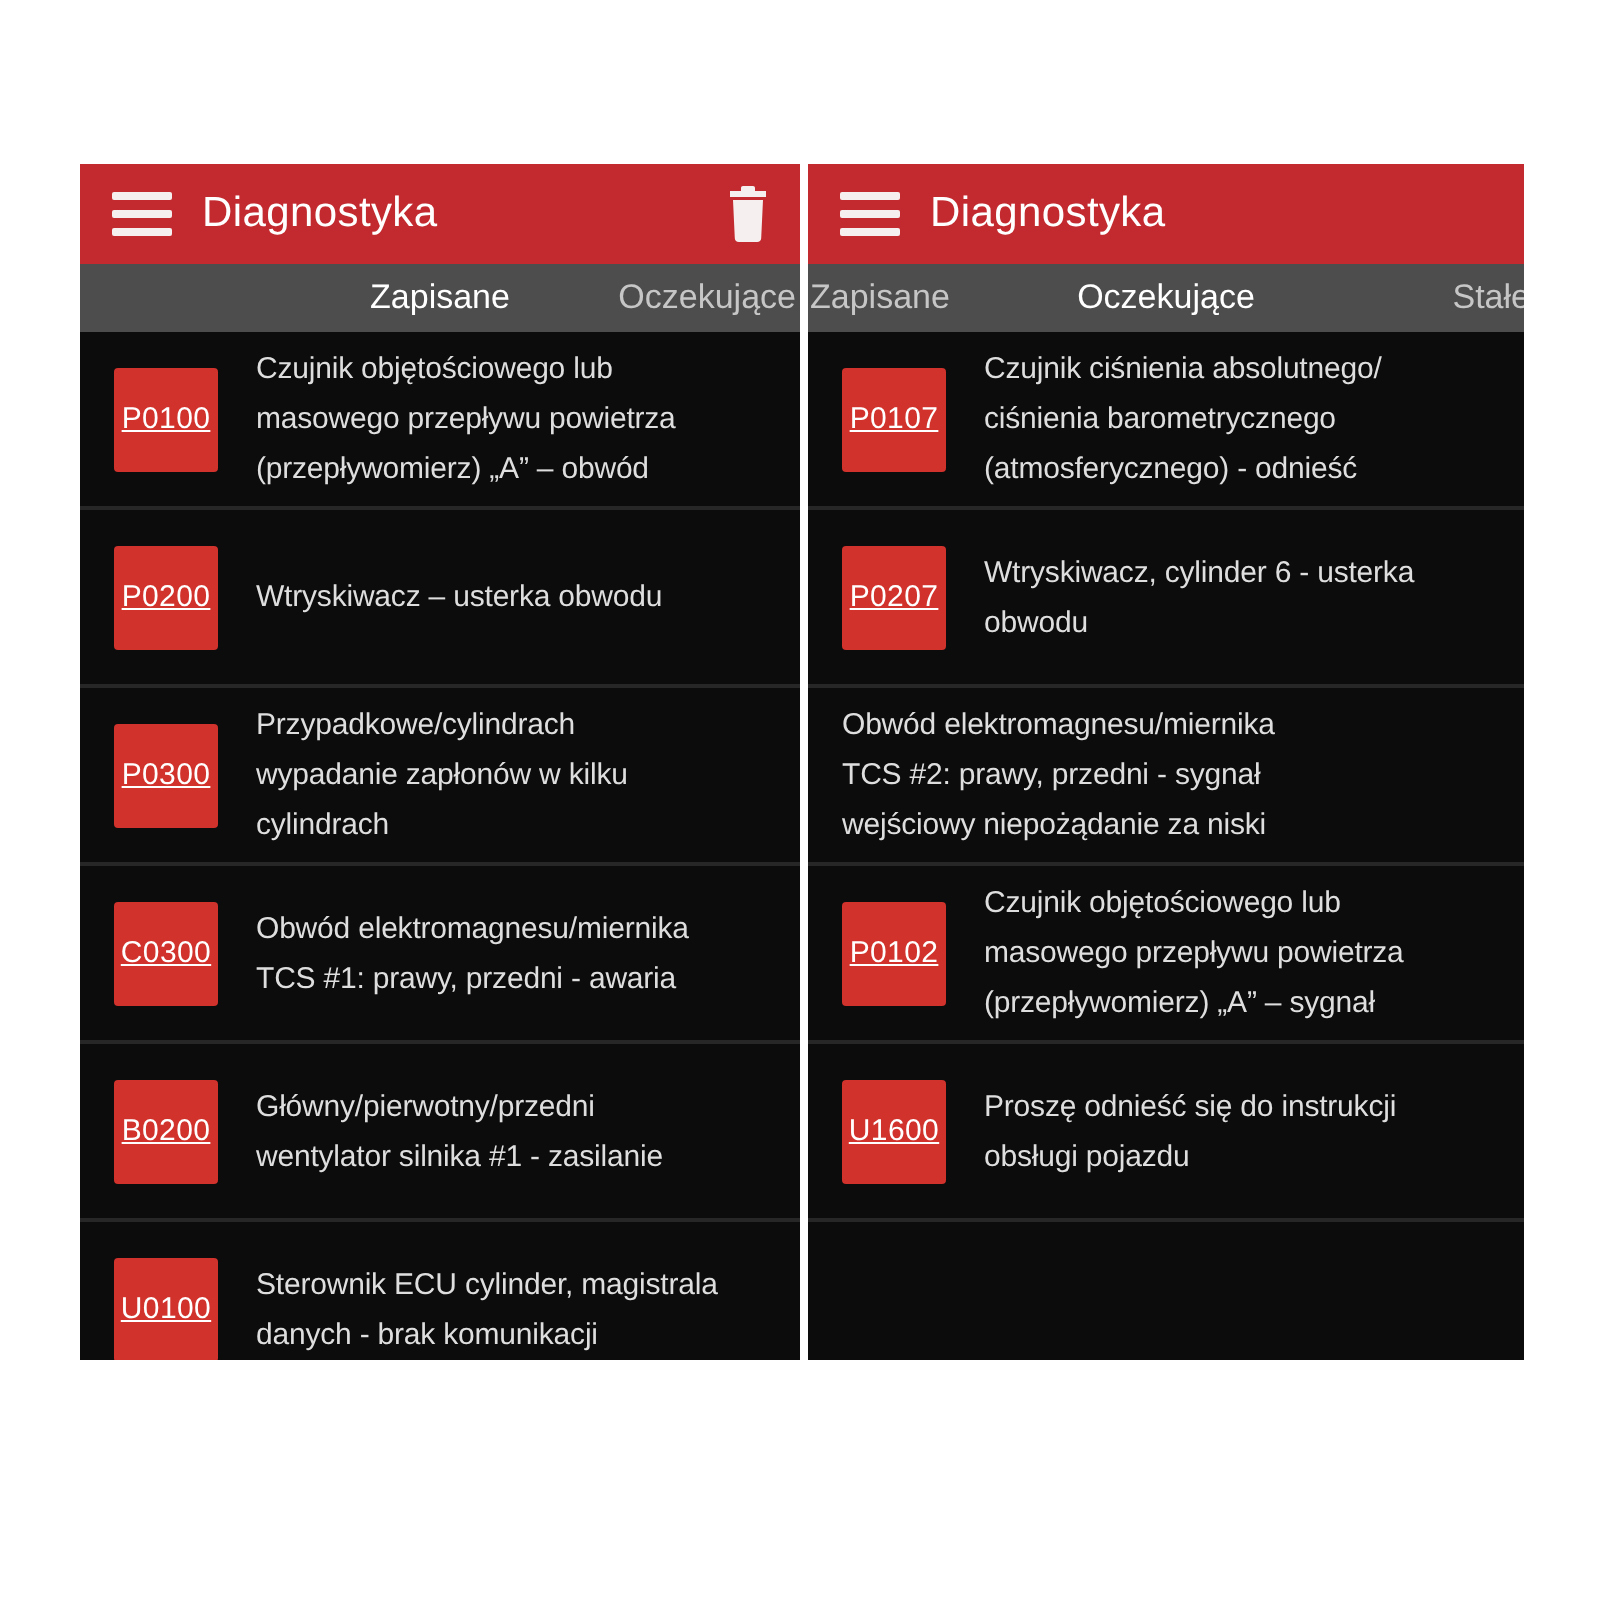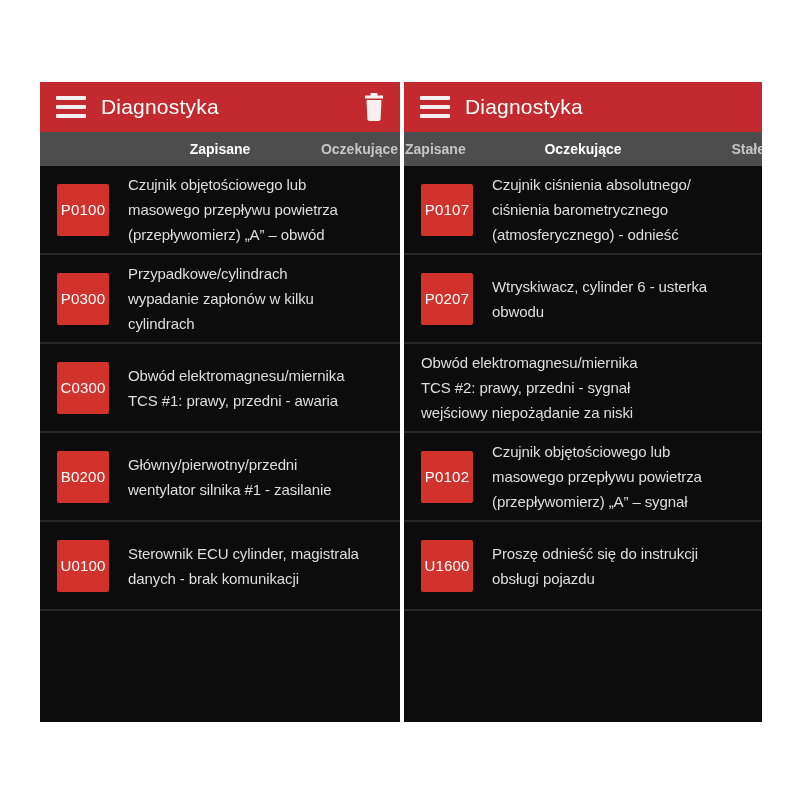--- a/index.html
+++ b/index.html
@@ -1,17 +1,17 @@
 <!DOCTYPE html>
 <html><head>
 <meta charset="utf-8">
 <style>
   html,body{margin:0;padding:0;}
   .stage{
-    position:relative;width:800px;height:800px;background:#ffffff;
+    position:relative;width:800px;height:680px;background:#ffffff;
     font-family:"Liberation Sans", sans-serif;overflow:hidden;
   }
   .panel{
     position:absolute;top:82px;height:640px;background:#0c0c0c;overflow:hidden;
   }
   .panel.left{left:40px;width:360px;}
   .panel.right{left:404px;width:358px;}
   
   .appbar{
     height:50px;background:#c32a2f;display:flex;align-items:center;
@@ -19,38 +19,38 @@
   }
   .menu-icon{width:30px;height:22px;display:flex;flex-direction:column;justify-content:space-between;cursor:pointer;}
   .menu-icon .bar{height:4px;background:#f6efef;border-radius:1px;}
   .app-title{color:#ffffff;font-size:21px;font-weight:500;margin-left:15px;letter-spacing:0.2px;}
   .trash-btn{position:absolute;right:14px;top:11px;width:24px;height:28px;cursor:pointer;}
   
   .tabbar{
     height:34px;background:#4d4d4d;position:relative;overflow:hidden;
   }
   .tab{
-    position:absolute;top:0;line-height:34px;font-size:14px;color:#c6c6c6;
-    white-space:nowrap;cursor:pointer;font-weight:bold;
+    position:absolute;top:0;line-height:34px;font-size:17px;color:#c6c6c6;
+    white-space:nowrap;cursor:pointer;
   }
   .tab.active{color:#ffffff;}
   .tab.pos-center{left:50%;transform:translateX(-50%);}
   .tab.pos-right{right:2px;}
   .tab.pos-right-clip{right:-3px;}
   .tab.pos-left{left:1px;}
   
   .dtc-list{position:absolute;top:84px;left:0;right:0;bottom:0;}
   .dtc-row{
     min-height:89px;border-bottom:2px solid #272727;display:flex;align-items:center;
     padding:0 6px 0 17px;box-sizing:border-box;cursor:pointer;
   }
   .dtc-badge{
     width:52px;height:52px;flex:0 0 52px;background:#d2322c;border-radius:2px;
     color:#ffffff;font-size:15px;display:flex;align-items:center;justify-content:center;
-    margin-right:19px;letter-spacing:0.2px;
+    margin-right:19px;letter-spacing:0.2px;text-decoration:underline;
   }
   .dtc-desc{
     color:#dedede;font-size:15px;line-height:25px;white-space:pre-line;
     letter-spacing:-0.1px;max-width:266px;
   }
 </style>
 </head>
 <body>
 
 <div class="stage">
@@ -71,20 +71,24 @@
     <div class="tabbar">
       <div class="tab active pos-center">Zapisane</div>
       <div class="tab pos-right">Oczekujące</div>
     </div>
     <div class="dtc-list">
       <div class="dtc-row">
         <div class="dtc-badge">P0100</div>
         <div class="dtc-desc">Czujnik objętościowego lub
 masowego przepływu powietrza
 (przepływomierz) „A” – obwód</div>
+      </div>
+      <div class="dtc-row">
+        <div class="dtc-badge">P0200</div>
+        <div class="dtc-desc">Wtryskiwacz – usterka obwodu</div>
       </div>
       <div class="dtc-row">
         <div class="dtc-badge">P0300</div>
         <div class="dtc-desc">Przypadkowe/cylindrach
 wypadanie zapłonów w kilku
 cylindrach</div>
       </div>
       <div class="dtc-row">
         <div class="dtc-badge">C0300</div>
         <div class="dtc-desc">Obwód elektromagnesu/miernika

